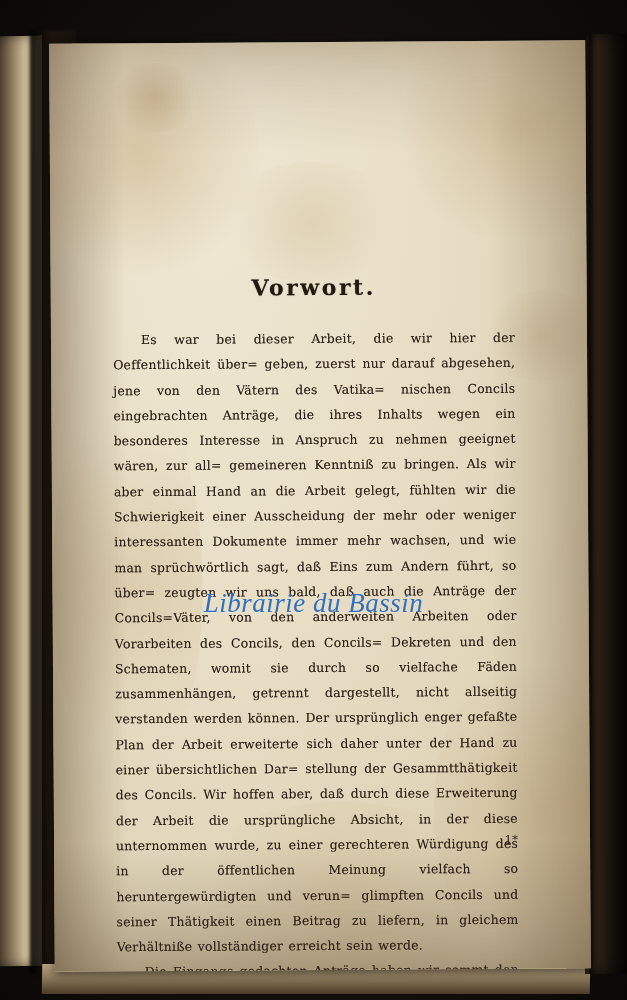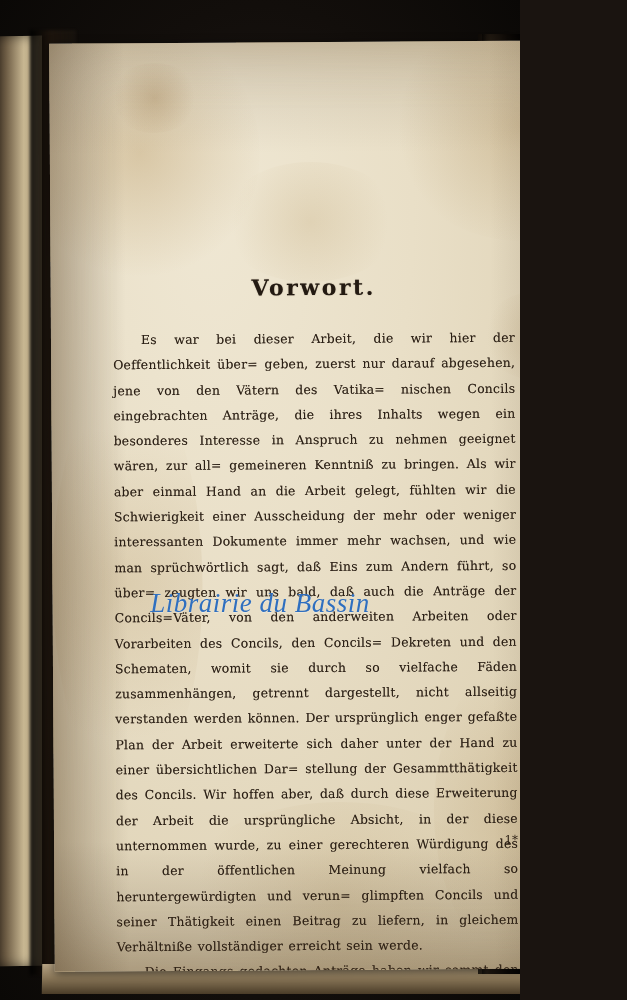--- a/index.html
+++ b/index.html
@@ -9,21 +9,21 @@
   }
   body {
     width: 627px;
     height: 1000px;
     overflow: hidden;
     font-family: "Liberation Serif", serif;
   }
 
   #scene {
     position: relative;
-    width: 520px;
+    width: 627px;
     height: 1000px;
     background: #7dd3fc;
     overflow: hidden;
   }
 
   
   .backdrop {
     position: absolute;
     inset: 0;
     background:

